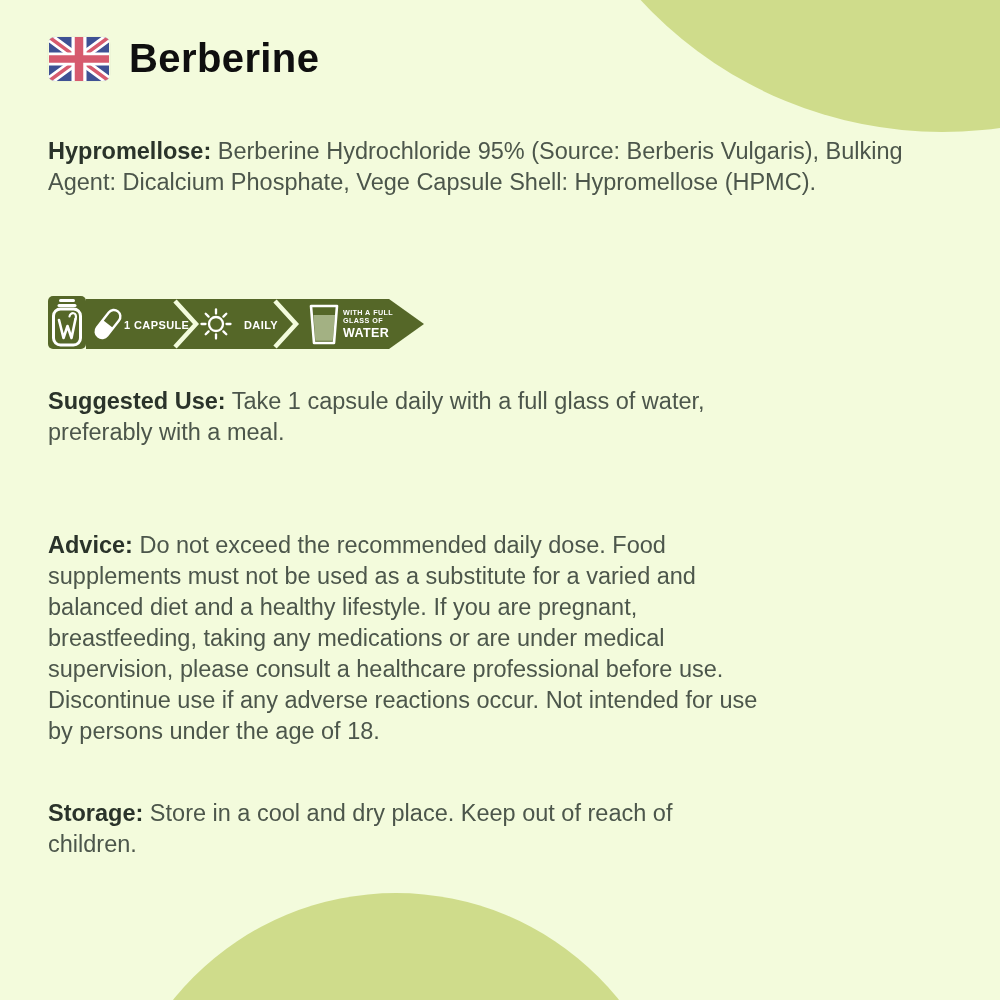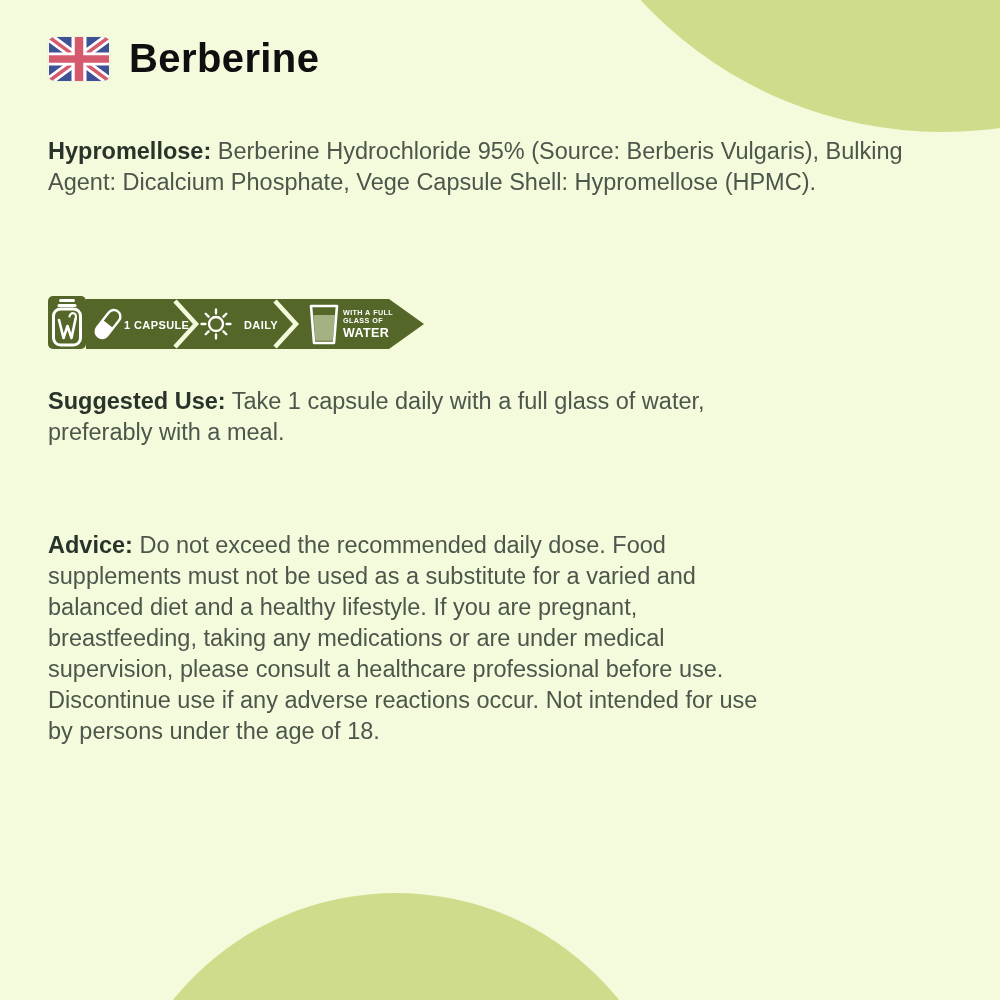--- a/index.html
+++ b/index.html
@@ -129,14 +129,15 @@
         <tspan font-weight="bold">GLASS</tspan><tspan dx="2.5">OF</tspan>
       </text>
       <text x="295" y="43.5" class="strip-text" font-size="12.5">WATER</text>
     </svg>
   </div>
 
   <p class="para suggested"><strong>Suggested Use:</strong><span> Take 1 capsule daily with a full glass of water, preferably with a meal.</span></p>
 
   <p class="para advice"><strong>Advice:</strong><span> Do not exceed the recommended daily dose. Food supplements must not be used as a substitute for a varied and balanced diet and a healthy lifestyle. If you are pregnant, breastfeeding, taking any medications or are under medical supervision, please consult a healthcare professional before use. Discontinue use if any adverse reactions occur. Not intended for use by persons under the age of 18.</span></p>
 
+  <p class="para storage"><strong>Storage:</strong><span> Store in a cool and dry place. Keep out of reach of children.</span></p>
 
 </div>
 
 </body></html>

